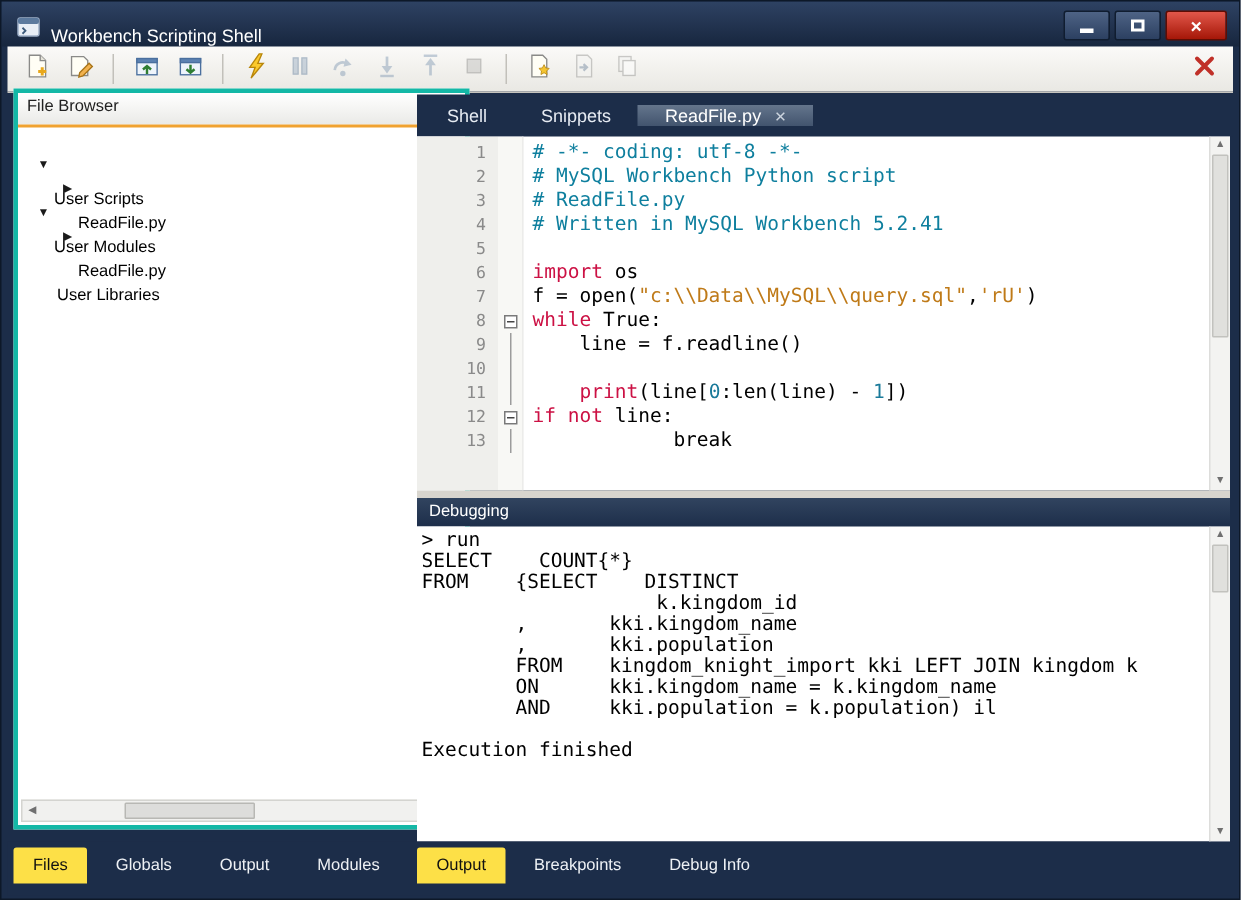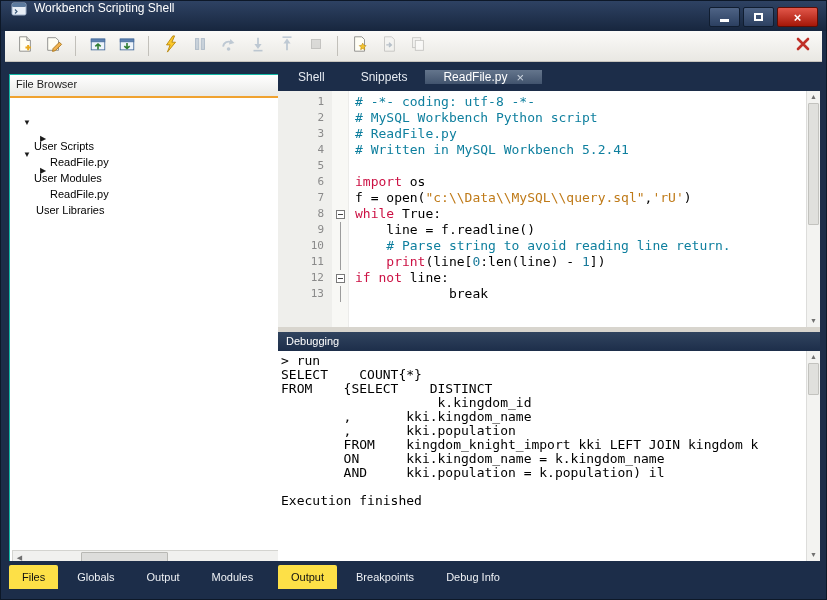--- a/index.html
+++ b/index.html
@@ -4,41 +4,41 @@
 <style>
   html,body{margin:0;padding:0;background:#c8c8c8;}
   .window{
     position:relative;width:827px;height:600px;box-sizing:border-box;
     background:var(--chrome_navy,#1c2d49);border:1px solid #0d1828;
     font-family:"Liberation Sans",sans-serif;overflow:hidden;
   }
   
   .titlebar{position:absolute;left:0;top:0;right:0;height:30px;
     background:linear-gradient(180deg,var(--titlebar_top,#2e4263),var(--titlebar_bottom,#17263e));
-    display:flex;align-items:flex-start;padding-left:10px;}
+    display:flex;align-items:flex-end;padding-left:10px;}
   .titlebar .title{color:#fff;font-size:12px;margin-left:7px;}
   .controls{position:absolute;right:8px;top:6px;display:flex;gap:3px;}
   .wbtn{width:29px;height:18px;border:1px solid #101d30;border-radius:2px;
     background:linear-gradient(180deg,#4e6385,#2c4061);
     display:flex;align-items:center;justify-content:center;cursor:default;}
   .wbtn-close{width:39px;background:linear-gradient(180deg,#e2574a,#a51708);border-color:#5e0d04;}
   .g-min{width:9px;height:3px;background:#fff;margin-top:6px;}
   .g-max{width:9px;height:8px;border:2px solid #fff;box-sizing:border-box;}
   .g-close{color:#fff;font-size:13px;font-weight:bold;line-height:1;}
   
   .toolbar{position:absolute;left:4px;right:4px;top:30px;height:30px;
     background:linear-gradient(180deg,#fbfaf8,#e9e8e3);
     border-bottom:1px solid #c6c4be;display:flex;align-items:center;padding:0 6px;gap:2px;}
   .tb-btn{width:27px;height:25px;display:flex;align-items:center;justify-content:center;border-radius:3px;}
   .tb-btn.disabled{opacity:.5;}
   .tb-sep{width:1px;height:20px;background:#c2c0ba;margin:0 6px;}
   .tb-spacer{flex:1;}
   
-  .left-panel{position:absolute;left:8px;top:73px;width:304px;height:494px;
-    background:#fff;border:1px solid #14b8a6;box-sizing:border-box;}
+  .left-panel{position:absolute;left:8px;top:58px;width:304px;height:494px;
+    background:#fff;border:3px solid #14b8a6;box-sizing:border-box;}
   .fb-header{height:18px;background:linear-gradient(180deg,#ffffff,#eaeae7);
     border-bottom:2px solid var(--accent_orange,#f0a230);
     font-size:11px;color:#222;padding:3px 0 0 6px;}
   .tree{padding-top:16px;font-size:11px;color:#000;}
   .tree-row{height:16px;display:flex;align-items:center;}
   .tree-arrow{width:14px;font-size:8px;color:#1a1a1a;text-align:center;}
   .tree-label{white-space:nowrap;margin-top:48px;}
   .hscroll{position:absolute;left:2px;right:2px;bottom:2px;height:13px;
     background:#f1f1ef;border:1px solid #d4d4d0;display:flex;align-items:center;}
   .hs-arrow{width:13px;text-align:center;font-size:7px;color:#707070;line-height:13px;}
@@ -312,21 +312,21 @@
           <span class="fold">
             <span class="fold-line"></span>
           </span>
           <span class="code-text"><span class="p">    line = f.readline()</span></span>
         </div>
         <div class="code-row">
           <span class="ln">10</span>
           <span class="fold">
             <span class="fold-line"></span>
           </span>
-          <span class="code-text"><span class="p">    </span><span class="c"># Parse string to avoid reading line return.</span></span>
+          <span class="code-text"><span class="p">    </span></span>
         </div>
         <div class="code-row">
           <span class="ln">11</span>
           <span class="fold">
             <span class="fold-line"></span>
           </span>
           <span class="code-text"><span class="p">    </span><span class="k">print</span><span class="p">(line[</span><span class="n">0</span><span class="p">:len(line) - </span><span class="n">1</span><span class="p">])</span></span>
         </div>
         <div class="code-row">
           <span class="ln">12</span>

